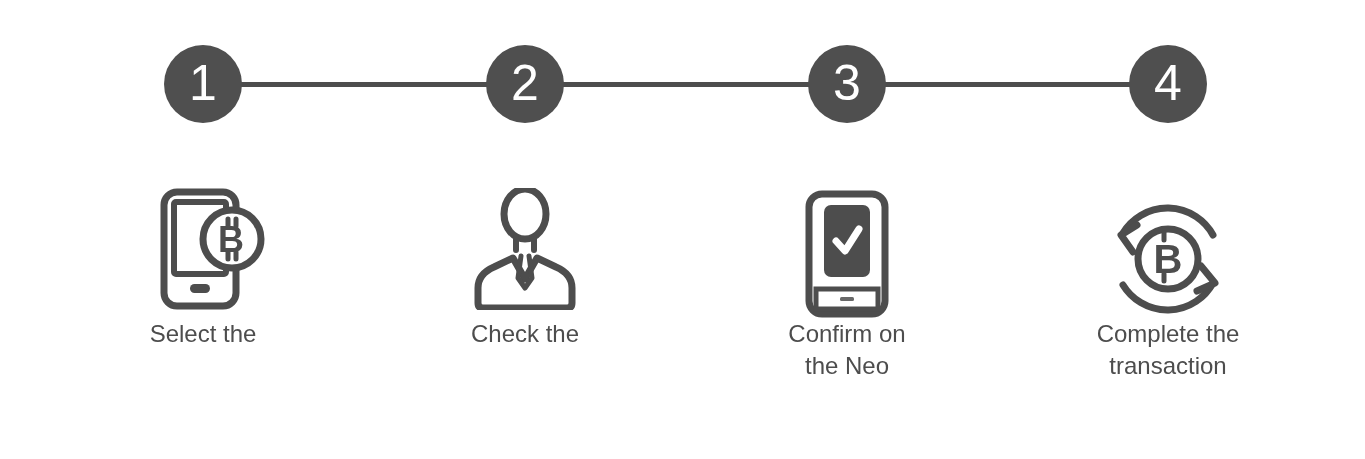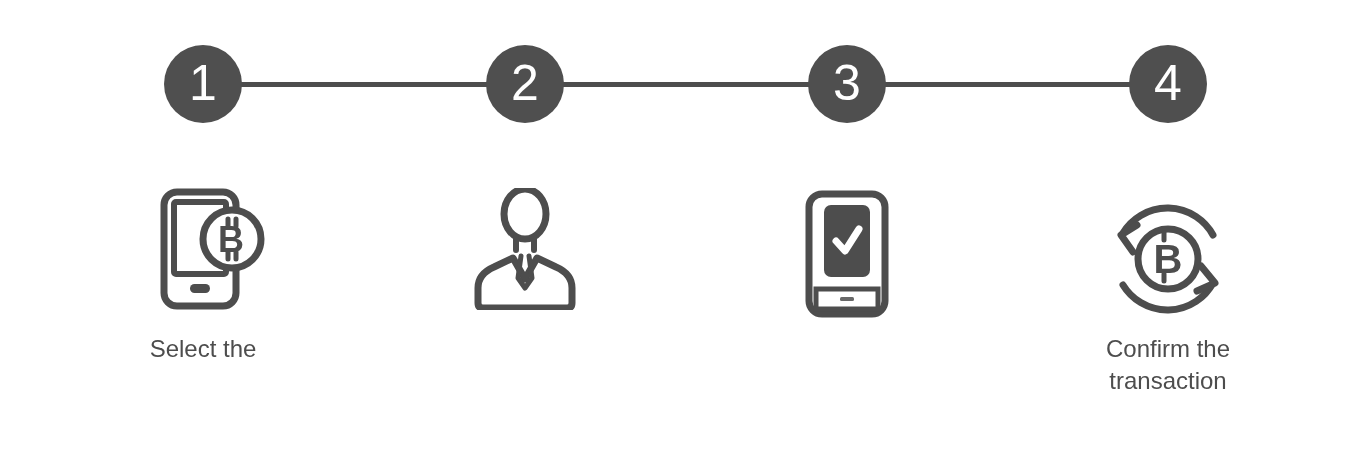--- a/index.html
+++ b/index.html
@@ -50,21 +50,21 @@
     transform: translateX(-50%);
     color: var(--ink, #4d4d4d);
     z-index: 2;
   }
   .step-1 .step-icon { transform: translateX(calc(-50% + 10px)); }
   .step-3 .step-icon { top: 190px; }
   .step-4 .step-icon { top: 197px; }
 
   .step-label {
     position: absolute;
-    top: 333px; left: 0;
+    top: 318px; left: 0;
     width: 100%;
     text-align: center;
     color: var(--ink, #4d4d4d);
     font-size: 24px;
     line-height: 32px;
     font-weight: 400;
   }
 
   svg { display: block; }
   svg text {
@@ -104,52 +104,57 @@
     </div>
     <span class="step-icon">
       <svg width="104" height="122" viewBox="0 0 104 122" stroke="currentColor" fill="none" stroke-linecap="round" stroke-linejoin="round">
         <ellipse cx="52" cy="26" rx="21" ry="25" stroke-width="7"></ellipse>
         <path d="M43,49 V62 M61,49 V62" stroke-width="6"></path>
         <path d="M10,120 Q5,120 5,115 L5,100 Q5,86 21,79 L40,70 L52,91 L64,70 L83,79 Q99,86 99,100 L99,115 Q99,120 94,120 Z" stroke-width="7"></path>
         <path d="M48,68 L45,90 L52,100 L59,90 L56,68" stroke-width="5"></path>
       </svg>
     </span>
     <div class="step-label">
+      <div>Check the</div>
     </div>
   </div>
 
   <div class="step step-3">
     <div class="step-circle">
       <span>3</span>
     </div>
     <span class="step-icon">
       <svg width="84" height="128" viewBox="0 0 84 128" stroke="currentColor" fill="none">
         <rect x="4" y="4" width="76" height="120" rx="13" stroke-width="7"></rect>
         <rect x="19" y="15" width="46" height="72" rx="7" fill="currentColor" stroke="none"></rect>
         <path d="M31,51 L40,61 L54,39" stroke="#ffffff" stroke-width="7" stroke-linecap="round" stroke-linejoin="round"></path>
         <rect x="11" y="99" width="62" height="20" stroke-width="5"></rect>
         <rect x="35" y="107" width="14" height="4" rx="1.5" fill="currentColor" stroke="none" opacity="0.85"></rect>
       </svg>
     </span>
+    <div class="step-label">
+      <div>Confirm on</div>
+      <div>the Neo</div>
+    </div>
   </div>
 
   <div class="step step-4">
     <div class="step-circle">
       <span>4</span>
     </div>
     <span class="step-icon">
       <svg width="112" height="124" viewBox="0 0 112 124" stroke="currentColor" fill="none" stroke-linecap="round">
         <circle cx="56" cy="62" r="30" stroke-width="7"></circle>
         <text x="56" y="76" font-size="40" text-anchor="middle" fill="currentColor" stroke="none">B</text>
         <path d="M52,36 v7 M52,77 v7" stroke-width="5"></path>
         <path d="M11,36 A52,52 0 0 1 101,38" stroke-width="7"></path>
         <path d="M25,28 L9,38 L21,55" stroke-width="7" stroke-linejoin="round"></path>
         <path d="M101,86 A52,52 0 0 1 11,88" stroke-width="7"></path>
         <path d="M85,94 L103,86 L89,69" stroke-width="7" stroke-linejoin="round"></path>
       </svg>
     </span>
     <div class="step-label">
-      <div>Confirm the</div>
+      <div>Complete the</div>
       <div>transaction</div>
     </div>
   </div>
 
 </div>
 
 </body></html>

